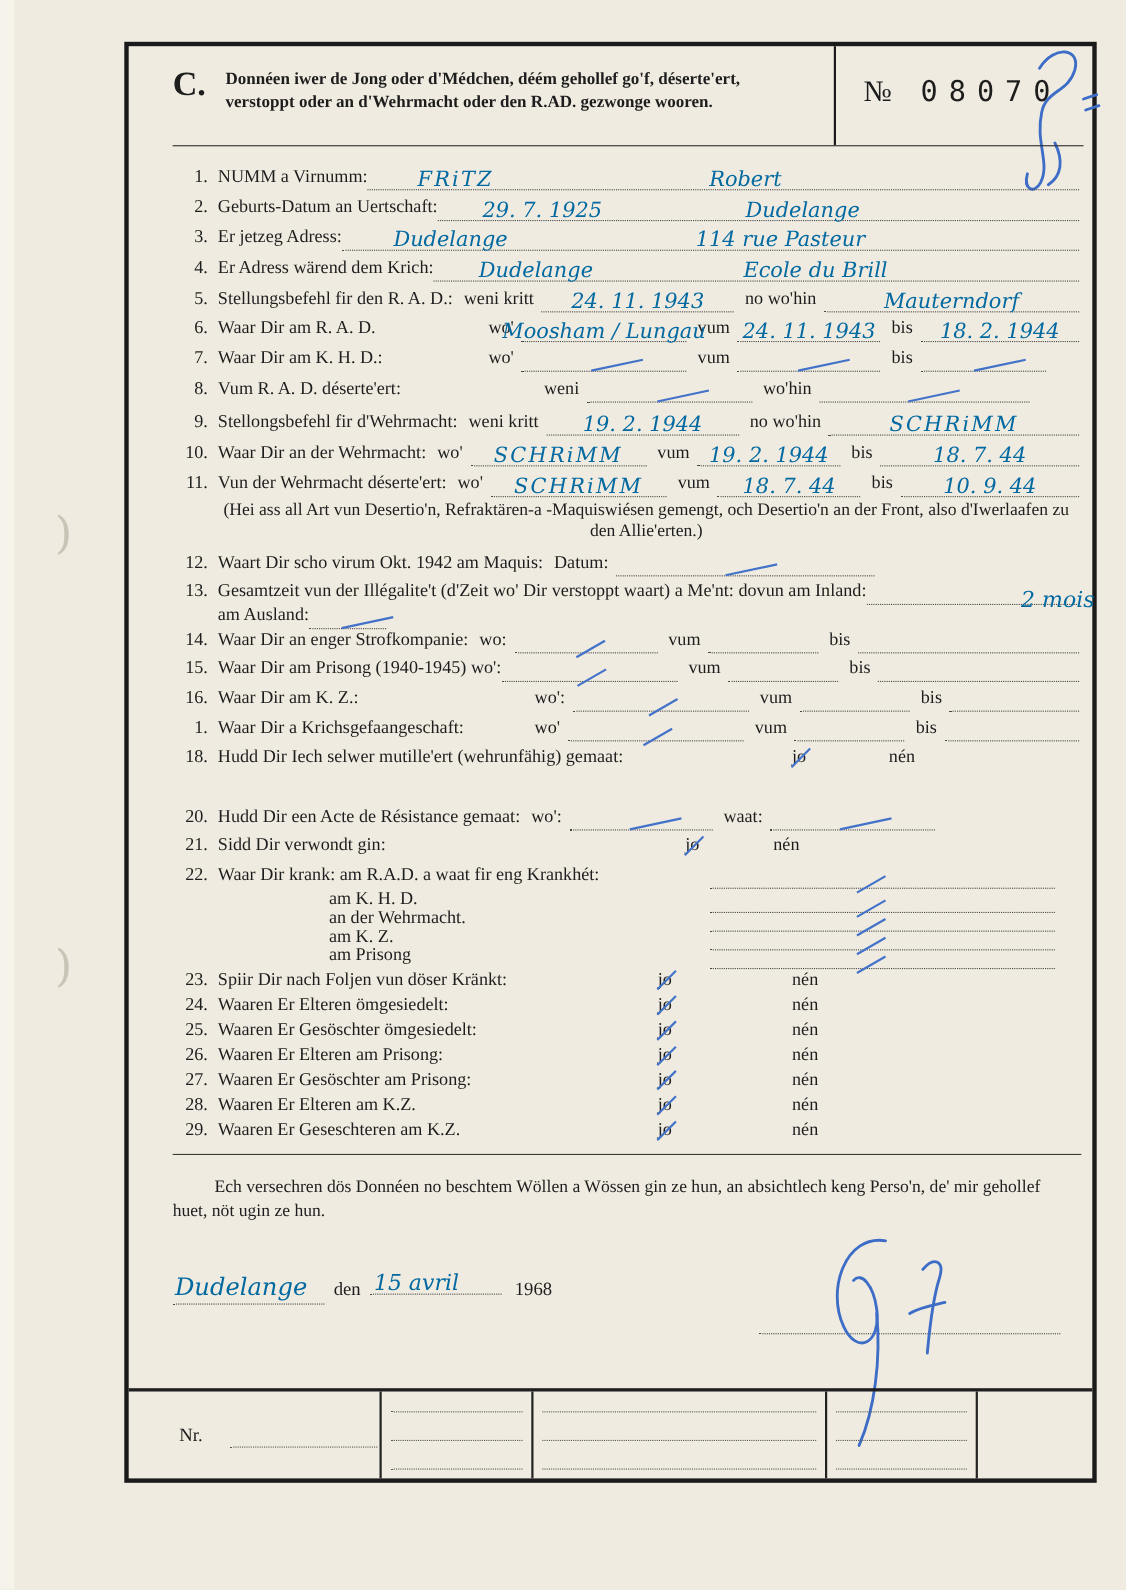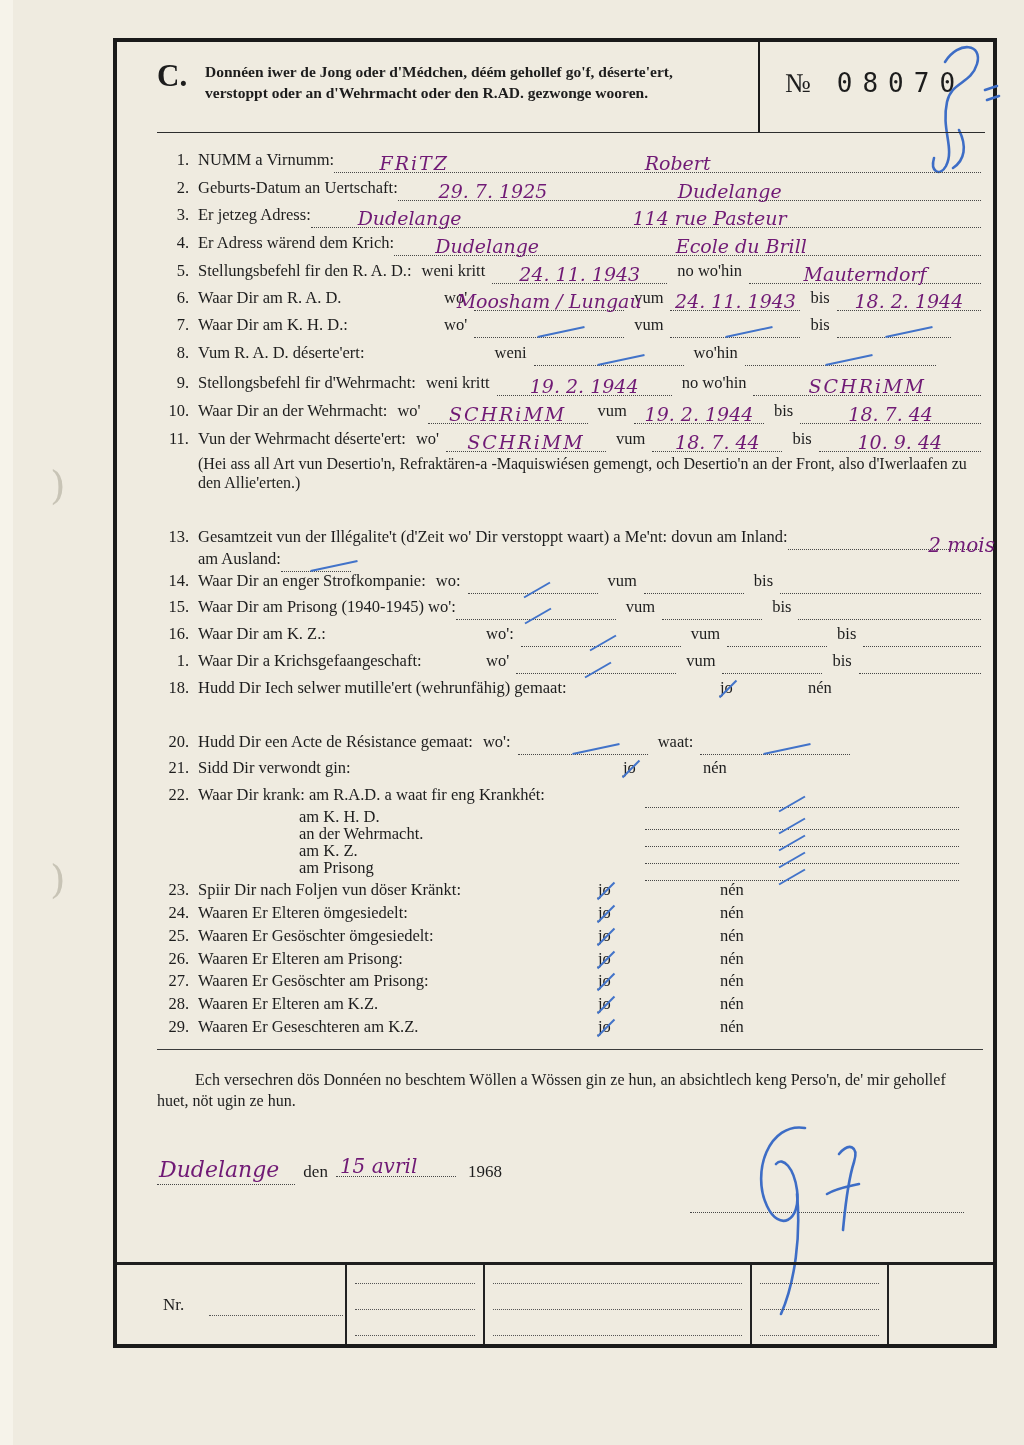--- a/index.html
+++ b/index.html
@@ -36,35 +36,35 @@
   .lw236{flex:0 0 236px;}
   .lw278{flex:0 0 278px;}
   .sp120{flex:0 0 120px;}
   .dots{flex:1 1 auto;position:relative;align-self:flex-end;height:20px;
         border-bottom:1.4px dotted #474747;margin-bottom:3px;}
   .d100{flex:0 0 100px;} .d130{flex:0 0 130px;} .d150{flex:0 0 150px;text-decoration:underline;}
   .d160{flex:0 0 160px;} .d175{flex:0 0 175px;}
   .d235{flex:0 0 235px;} .d70{flex:0 0 70px;}
   .mr30{margin-right:30px;} .mr45{margin-right:45px;}
 
-  .hw{font-family:"DejaVu Serif",serif;font-style:italic;color:#701a75;font-size:19px;}
+  .hw{font-family:"DejaVu Serif",serif;font-style:italic;color:#0369a1;font-size:19px;}
   .dots .hw{position:absolute;bottom:-2px;white-space:nowrap;}
   .pA{left:7%;} .pB{left:48%;}
   .ctrh{left:50%;transform:translateX(-50%);}
   .hw13{position:absolute;right:-14px;bottom:-4px;font-size:20px;}
   .caps{letter-spacing:2px;}
 
   .dash{position:absolute;bottom:4px;width:48px;border-top:2.5px solid #4273c9;
         transform:rotate(-12deg);}
   .slash{position:absolute;bottom:2px;width:30px;border-top:2.6px solid #4273c9;
          transform:rotate(-30deg);}
   .ctr{left:42%;} .p34{left:34%;}
 
   .note{position:absolute;left:81px;right:16px;font-size:16px;line-height:1.2;
-        white-space:normal;}
+        white-space:normal;text-align:center;}
 
   .jo{position:absolute;top:0;} .nen{position:absolute;top:0;}
   .jo i{position:absolute;left:-4px;top:10px;width:24px;border-top:2.4px solid #4273c9;
         transform:rotate(-45deg);display:block;}
   .jo18{left:563px;} .nen18{left:651px;}
   .jo21{left:466px;} .nen21{left:546px;}
   .joA{left:441px;}  .nenA{left:563px;}
 
   .sublbl{margin-left:142px;}
   .absdots{position:absolute;left:488px;width:314px;height:20px;bottom:3px;
@@ -258,20 +258,28 @@
     <span class="dots d130">
       <span class="hw ctrh">18. 7. 44</span>
     </span>
     <span class="fl">bis</span>
     <span class="dots">
       <span class="hw ctrh">10. 9. 44</span>
     </span>
   </div>
   <div class="note" style="top:412px">(Hei ass all Art vun Desertio'n, Refraktären-a -Maquiswiésen gemengt, och Desertio'n an der Front, also d'Iwerlaafen zu den Allie'erten.)</div>
 
+  <div class="row" style="top:459px">
+    <span class="num">12.</span>
+    <span class="lbl">Waart Dir scho virum Okt. 1942 am Maquis:</span>
+    <span class="fl">Datum:</span>
+    <span class="dots d235">
+        <i class="dash ctr"></i>
+      </span>
+  </div>
 
   <div class="row" style="top:485px">
     <span class="num">13.</span>
     <span class="lbl">Gesamtzeit vun der Illégalite't (d'Zeit wo' Dir verstoppt waart) a Me'nt: dovun am Inland:</span>
     <span class="dots"></span>
     <span class="hw hw13">2 mois</span>
   </div>
   <div class="row" style="top:507px">
     <span class="num"></span>
     <span class="lbl">am Ausland:</span>

